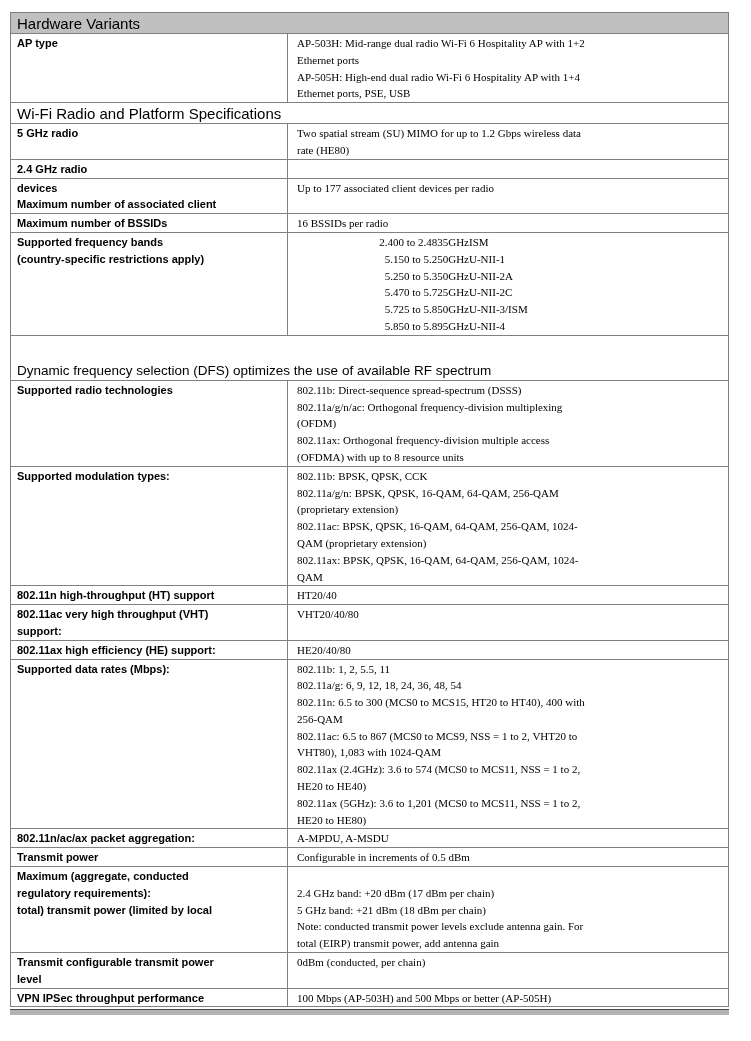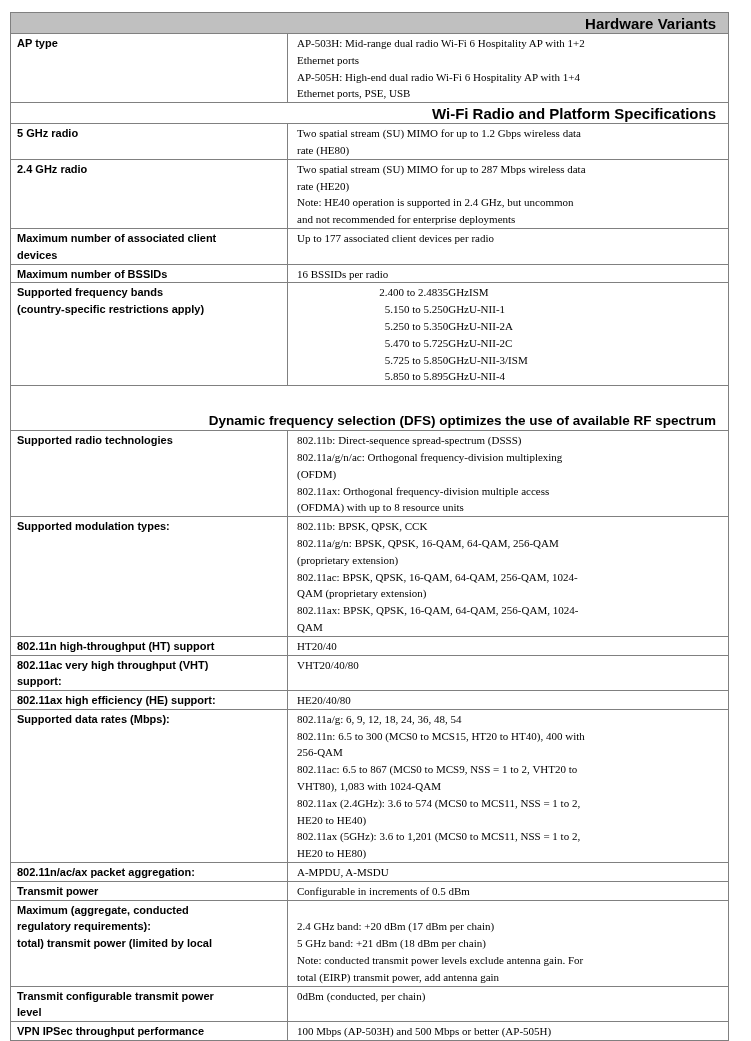--- a/index.html
+++ b/index.html
@@ -18,25 +18,24 @@
   }
   .row {
     display: flex;
     border-bottom: 1px solid #808080;
     font-size: 11px;
     line-height: 16.8px;
     background: #ffffff;
   }
   .row.section {
     display: block;
-    font-weight: bold;
+    font-weight: normal;
     font-size: 15px;
     line-height: 17px;
-    padding: 2px 12px 1px 6px;
-    text-align: right;
+    padding: 2px 6px 1px 6px;
   }
   .row.section.gray { background: #c0c0c0; }
   .row.section.small { font-size: 13.5px; margin-top: 24px; }
   .cell-label {
     width: 277px;
     flex: 0 0 277px;
     font-weight: bold;
     padding: 1px 6px 0 6px;
     border-right: 1px solid #808080;
   }
@@ -78,31 +77,25 @@
         </div>
         <div class="cell-value">
           <div class="line">Two spatial stream (SU) MIMO for up to 1.2 Gbps wireless data</div>
           <div class="line">rate (HE80)</div>
         </div>
       </div>
       <div class="row">
         <div class="cell-label">
           <div class="line">2.4 GHz radio</div>
         </div>
-        <div class="cell-value">
-          <div class="line">Two spatial stream (SU) MIMO for up to 287 Mbps wireless data</div>
-          <div class="line">rate (HE20)</div>
-          <div class="line">Note: HE40 operation is supported in 2.4 GHz, but uncommon</div>
-          <div class="line">and not recommended for enterprise deployments</div>
-        </div>
-      </div>
-      <div class="row">
-        <div class="cell-label">
+      </div>
+      <div class="row">
+        <div class="cell-label">
+          <div class="line">devices</div>
           <div class="line">Maximum number of associated client</div>
-          <div class="line">devices</div>
         </div>
         <div class="cell-value">
           <div class="line">Up to 177 associated client devices per radio</div>
         </div>
       </div>
       <div class="row">
         <div class="cell-label">
           <div class="line">Maximum number of BSSIDs</div>
         </div>
         <div class="cell-value">
@@ -173,20 +166,21 @@
         </div>
         <div class="cell-value">
           <div class="line">HE20/40/80</div>
         </div>
       </div>
       <div class="row">
         <div class="cell-label">
           <div class="line">Supported data rates (Mbps):</div>
         </div>
         <div class="cell-value">
+          <div class="line">802.11b: 1, 2, 5.5, 11</div>
           <div class="line">802.11a/g: 6, 9, 12, 18, 24, 36, 48, 54</div>
           <div class="line">802.11n: 6.5 to 300 (MCS0 to MCS15, HT20 to HT40), 400 with</div>
           <div class="line">256-QAM</div>
           <div class="line">802.11ac: 6.5 to 867 (MCS0 to MCS9, NSS = 1 to 2, VHT20 to</div>
           <div class="line">VHT80), 1,083 with 1024-QAM</div>
           <div class="line">802.11ax (2.4GHz): 3.6 to 574 (MCS0 to MCS11, NSS = 1 to 2,</div>
           <div class="line">HE20 to HE40)</div>
           <div class="line">802.11ax (5GHz): 3.6 to 1,201 (MCS0 to MCS11, NSS = 1 to 2,</div>
           <div class="line">HE20 to HE80)</div>
         </div>

